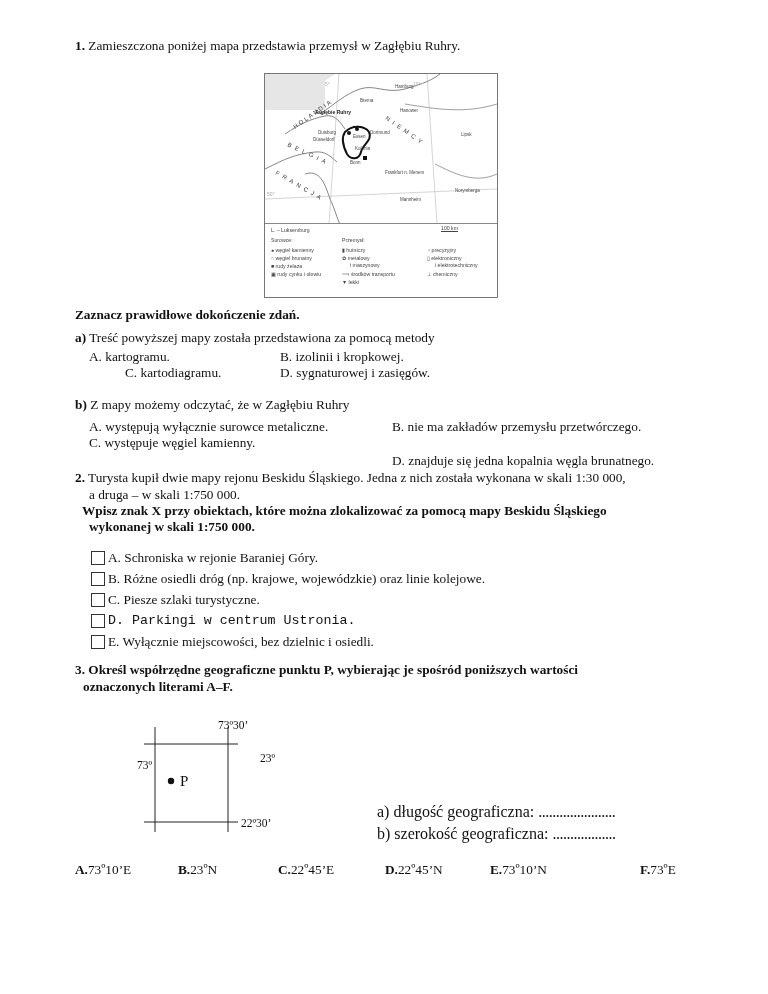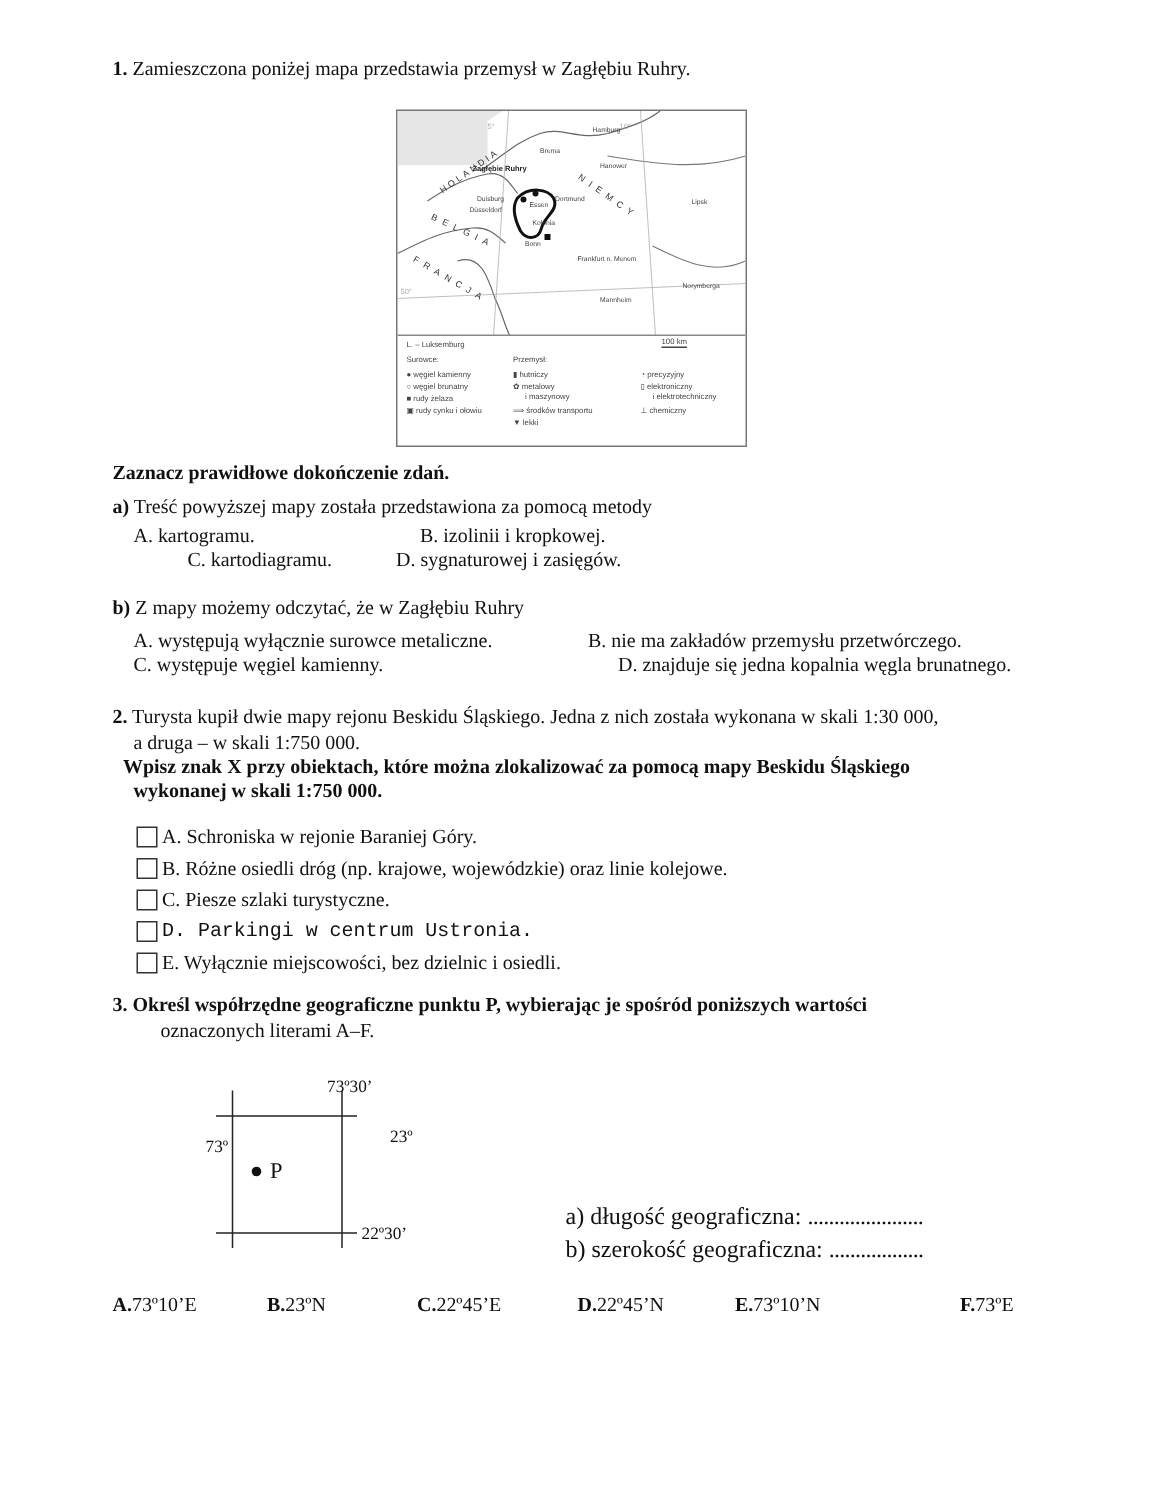--- a/index.html
+++ b/index.html
@@ -19,21 +19,21 @@
   .qa { left:75px; top:330px; }
   .opt { font-size:13.3px; }
   .qb { left:75px; top:397px; }
   .q2 { left:75px; top:470px; }
   .q2b { left:89px; top:487px; }
   .q2c { left:82px; top:503px; font-weight:bold; }
   .q2d { left:89px; top:519px; font-weight:bold; }
   .cb-row { position:absolute; left:91px; display:flex; align-items:center; gap:3px; }
   .cb { width:14px; height:14px; border:1px solid #333; box-sizing:border-box; background:#fff; cursor:pointer; }
   .q3 { left:75px; top:662px; font-weight:bold; }
-  .q3b { left:107px; top:679px; font-weight:normal; }
+  .q3b { left:83px; top:679px; font-weight:bold; }
   .grid-lbl { font-size:11.5px; }
   .ans { position:absolute; font-size:16px; white-space:nowrap; }
   .dots { letter-spacing:-0.5px; }
   .choices { position:absolute; top:862px; left:75px; width:620px; height:20px; }
   .choices span { position:absolute; white-space:nowrap; }
 </style>
 </head>
 <body>
 
 <div class="abs q-title"><b>1.</b><span> Zamieszczona poniżej mapa przedstawia przemysł w Zagłębiu Ruhry.</span></div>
@@ -97,27 +97,27 @@
     <span class="t" style="left:162px;top:47px;">⊥ <span>chemiczny</span></span>
   </div>
 </div>
 
 <div class="abs instr">Zaznacz prawidłowe dokończenie zdań.</div>
 
 <div class="abs qa"><b>a)</b><span> Treść powyższej mapy została przedstawiona za pomocą metody</span></div>
 <div class="abs opt" style="left:89px;top:349px;">A. kartogramu.</div>
 <div class="abs opt" style="left:280px;top:349px;">B. izolinii i kropkowej.</div>
 <div class="abs opt" style="left:89px;top:365px;margin-left:36px;">C. kartodiagramu.</div>
-<div class="abs opt" style="left:264px;top:365px;">D. sygnaturowej i zasięgów.</div>
+<div class="abs opt" style="left:280px;top:365px;">D. sygnaturowej i zasięgów.</div>
 
 <div class="abs qb"><b>b)</b><span> Z mapy możemy odczytać, że w Zagłębiu Ruhry</span></div>
 <div class="abs opt" style="left:89px;top:419px;">A. występują wyłącznie surowce metaliczne.</div>
 <div class="abs opt" style="left:392px;top:419px;">B. nie ma zakładów przemysłu przetwórczego.</div>
 <div class="abs opt" style="left:89px;top:435px;">C. występuje węgiel kamienny.</div>
-<div class="abs opt" style="left:392px;top:435px;margin-left:20px;">D. znajduje się jedna kopalnia węgla brunatnego.</div>
+<div class="abs opt" style="left:392px;top:453px;">D. znajduje się jedna kopalnia węgla brunatnego.</div>
 
 <div class="abs q2"><b>2.</b><span> Turysta kupił dwie mapy rejonu Beskidu Śląskiego. Jedna z nich została wykonana w skali 1:30 000,</span></div>
 <div class="abs q2b">a druga – w skali 1:750 000.</div>
 <div class="abs q2c">Wpisz znak X przy obiektach, które można zlokalizować za pomocą mapy Beskidu Śląskiego</div>
 <div class="abs q2d">wykonanej w skali 1:750 000.</div>
 
 <div class="cb-row" style="top:550px;">
     <span class="cb"></span>
     <span>A. Schroniska w rejonie Baraniej Góry.</span>
   </div>

